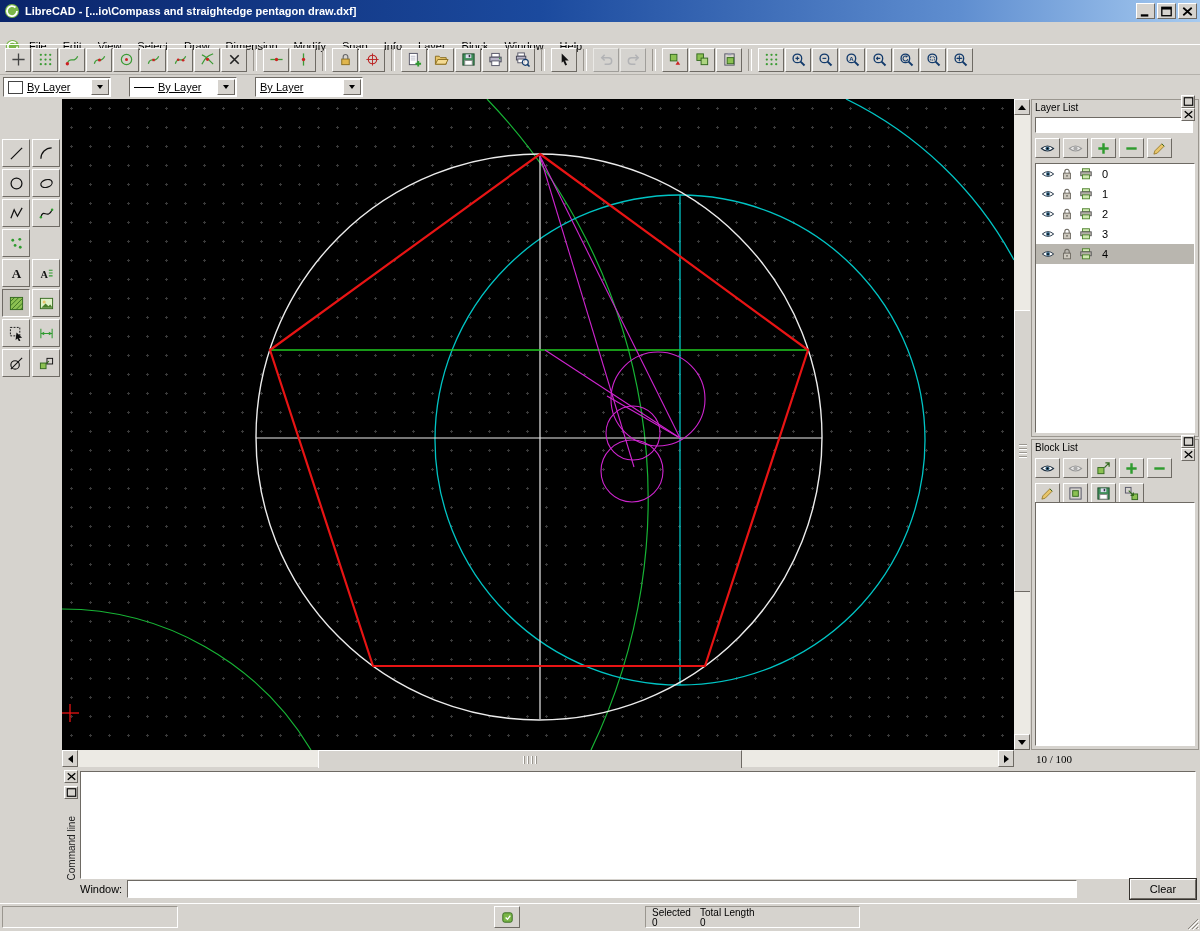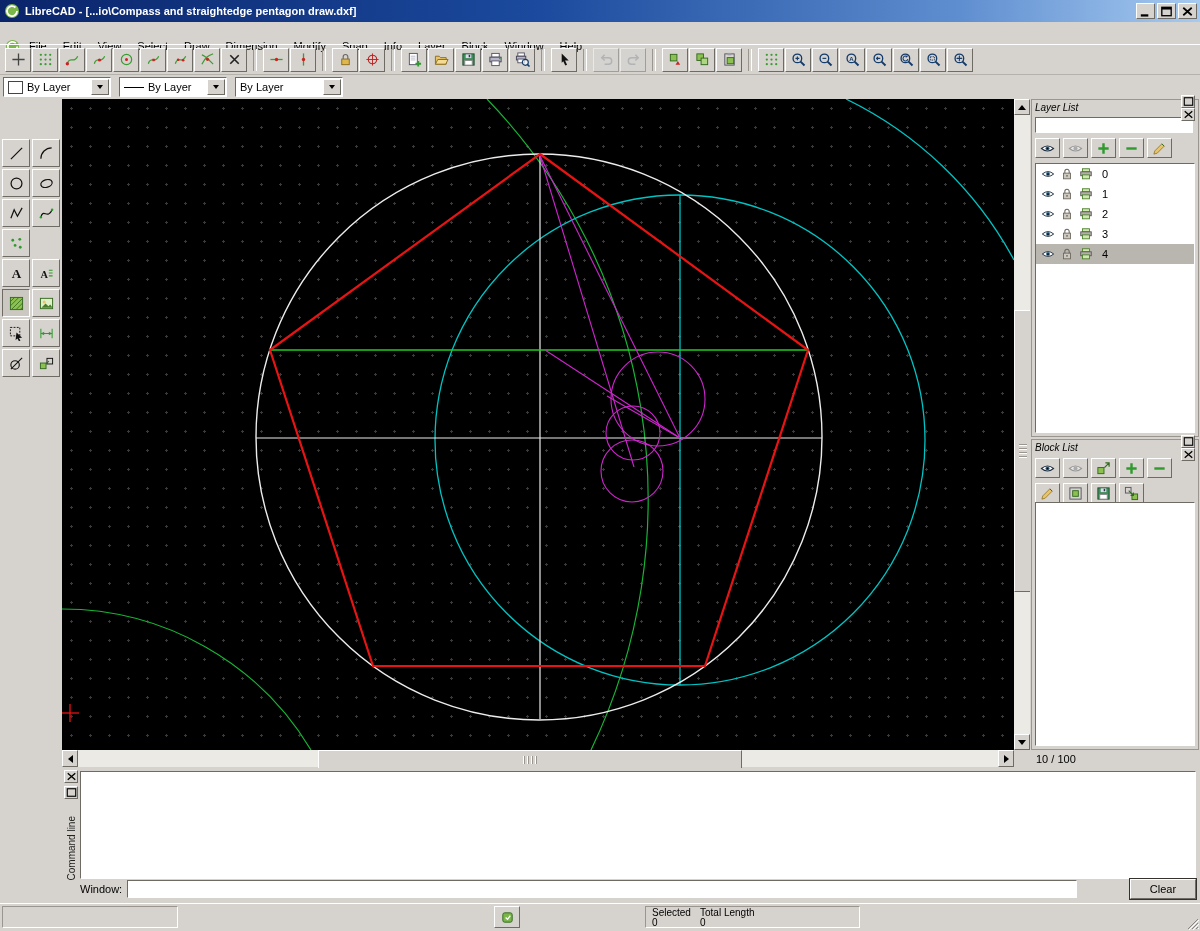--- a/index.html
+++ b/index.html
@@ -27,21 +27,21 @@
   #mdi-icon{width:18px;height:16px;display:flex;align-items:center;justify-content:center;}
   .mitem{padding:3px 8px 4px 8px;}
 
   
   #toolbar-main{position:absolute;left:0;top:44px;width:1200px;height:30px;display:flex;align-items:center;
     padding-left:5px;box-sizing:border-box;border-top:1px solid #fff;gap:1px;}
   .tbtn{width:26px;height:24px;padding:0;display:flex;align-items:center;justify-content:center;
     background:#d6d3ce;border:1px solid;border-color:#fff #6e6a64 #6e6a64 #fff;}
   .tsep{width:2px;height:22px;border-left:1px solid #9a968f;border-right:1px solid #fff;margin:0 5px;}
   #toolbar-attr{position:absolute;left:0;top:74px;width:1200px;height:25px;display:flex;align-items:center;
-    gap:8px;padding-left:3px;box-sizing:border-box;border-top:1px solid #b5b2ac;}
+    gap:18px;padding-left:3px;box-sizing:border-box;border-top:1px solid #b5b2ac;text-decoration:underline;}
   .combo{width:108px;height:20px;background:#fff;border:1px solid;border-color:#6e6a64 #fff #fff #6e6a64;
     display:flex;align-items:center;gap:4px;padding-left:4px;box-sizing:border-box;position:relative;}
   .combo-text{white-space:nowrap;}
   .combo-arrow{position:absolute;right:1px;top:1px;bottom:1px;width:16px;background:#d6d3ce;
     border:1px solid;border-color:#fff #6e6a64 #6e6a64 #fff;display:flex;align-items:center;justify-content:center;}
   .tri-down{width:0;height:0;border-left:3.5px solid transparent;border-right:3.5px solid transparent;border-top:4px solid #000;}
   .swatch{width:13px;height:11px;background:#fff;border:1px solid #444;}
   .linesample{width:20px;height:0;border-top:1px solid #000;}
 
   
@@ -52,42 +52,42 @@
   .lspacer{width:28px;height:28px;}
 
   
   #canvas{position:absolute;left:62px;top:99px;width:952px;height:651px;background:#000;
     background-image:radial-gradient(#3a3a3a 1px,transparent 1.4px);background-size:19px 19px;}
   #cad-svg{position:absolute;inset:0;}
 
   
   .sb-track{background:#eceae4;}
   #vscroll{position:absolute;left:1014px;top:99px;width:16px;height:651px;}
-  #hscroll-row{position:absolute;left:62px;top:750px;width:1138px;height:18px;background:#d6d3ce;}
+  #hscroll-row{position:absolute;left:62px;top:750px;width:1138px;height:18px;background:#d6d3ce;font-family:Liberation Serif, serif;}
   #hscroll{position:absolute;left:0;top:0;width:952px;height:17px;}
   .sarr{position:absolute;width:16px;height:16px;display:flex;align-items:center;justify-content:center;padding:0;}
   .tri-u{width:0;height:0;border:4px solid transparent;border-bottom:5px solid #000;margin-top:-4px;}
   .tri-d{width:0;height:0;border:4px solid transparent;border-top:5px solid #000;margin-bottom:-4px;}
   .tri-l{width:0;height:0;border:4px solid transparent;border-right:5px solid #000;margin-left:-4px;}
   .tri-r{width:0;height:0;border:4px solid transparent;border-left:5px solid #000;margin-right:-4px;}
   #vthumb{position:absolute;left:0;top:211px;width:16px;height:280px;}
   #hthumb{position:absolute;left:256px;top:0;width:422px;height:17px;}
   .grip-h{background-image:repeating-linear-gradient(90deg,#fff 0 1px,#9a968f 1px 2px,transparent 2px 4px);
     background-size:14px 8px;background-repeat:no-repeat;background-position:center;}
   .grip-v{background-image:repeating-linear-gradient(0deg,#fff 0 1px,#9a968f 1px 2px,transparent 2px 4px);
     background-size:8px 14px;background-repeat:no-repeat;background-position:center;}
   #page-indicator{position:absolute;left:974px;top:3px;}
   #sb-corner{position:absolute;left:952px;top:0;width:16px;height:17px;background:#d6d3ce;}
 
   
   #dock{position:absolute;left:1030px;top:99px;width:170px;height:651px;background:#d6d3ce;}
   .panel{position:absolute;left:1px;right:1px;border:1px solid #9a968f;background:#d6d3ce;box-sizing:border-box;}
   #layer-panel{top:0;height:338px;}
   #block-panel{top:340px;height:311px;}
-  .ptitle{height:15px;display:flex;align-items:center;padding:0 3px;font-size:10px;font-style:italic;}
+  .ptitle{height:15px;display:flex;align-items:center;padding:0 3px;font-size:10px;}
   .ptitle .sp{flex:1;}
   .pbtn{width:14px;height:13px;padding:0;display:flex;align-items:center;justify-content:center;margin-left:2px;}
   .pfilter{display:block;margin:2px 3px;height:16px;width:calc(100% - 8px);box-sizing:border-box;font-size:11px;padding:0 2px;}
   .ptb{display:flex;gap:3px;padding:3px 3px 2px 3px;}
   .ptbtn{width:25px;height:20px;padding:0;display:flex;align-items:center;justify-content:center;}
   .plist{position:absolute;left:3px;right:3px;bottom:3px;background:#fff;overflow:hidden;}
   #layer-rows{top:63px;}
   #block-list-area{top:62px;}
   .lrow{height:20px;display:flex;align-items:center;padding-left:4px;gap:3px;}
   .lrow.sel{background:#b9b6af;}

